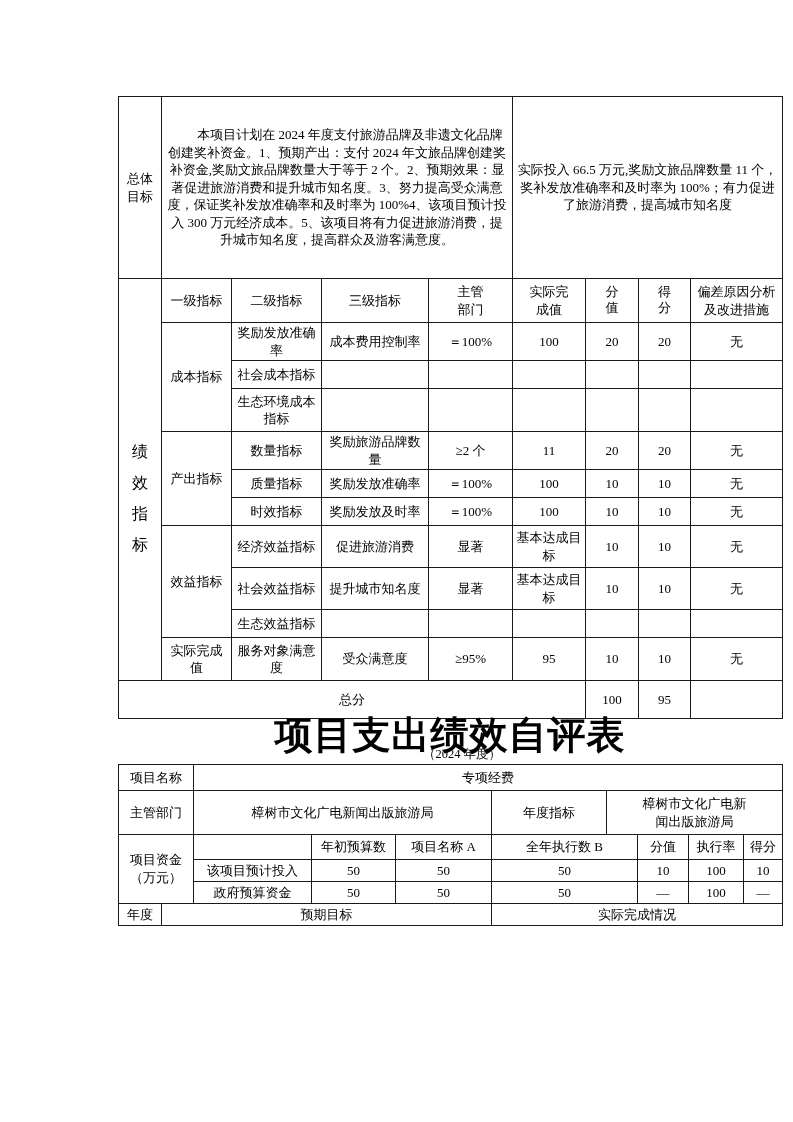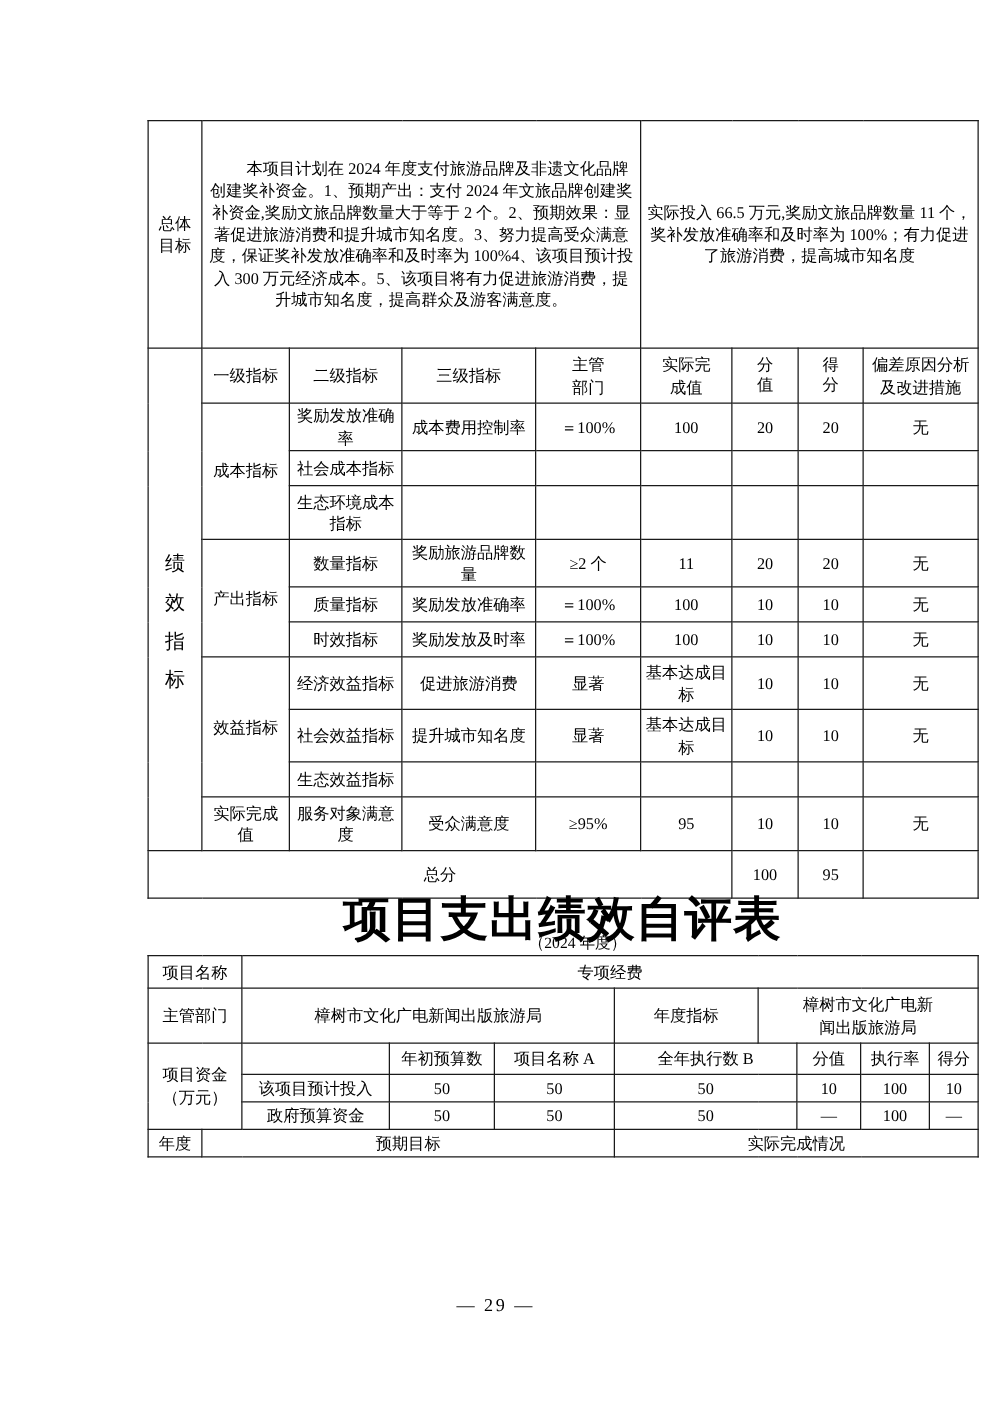--- a/index.html
+++ b/index.html
@@ -222,15 +222,14 @@
       <td>—</td>
     </tr>
     <tr style="height:22px">
       <td>年度</td>
       <td colspan="4">预期目标</td>
       <td colspan="5">实际完成情况</td>
     </tr>
   </tbody>
     </table>
 
-  <div class="pageno">— 29 —</div>
 
 </div>
 
 </body></html>

